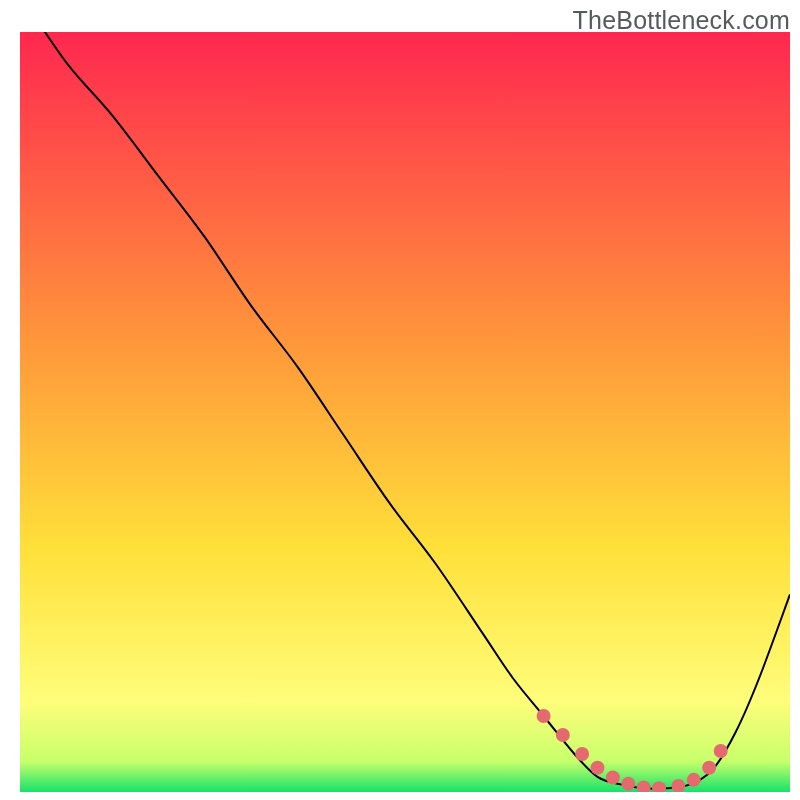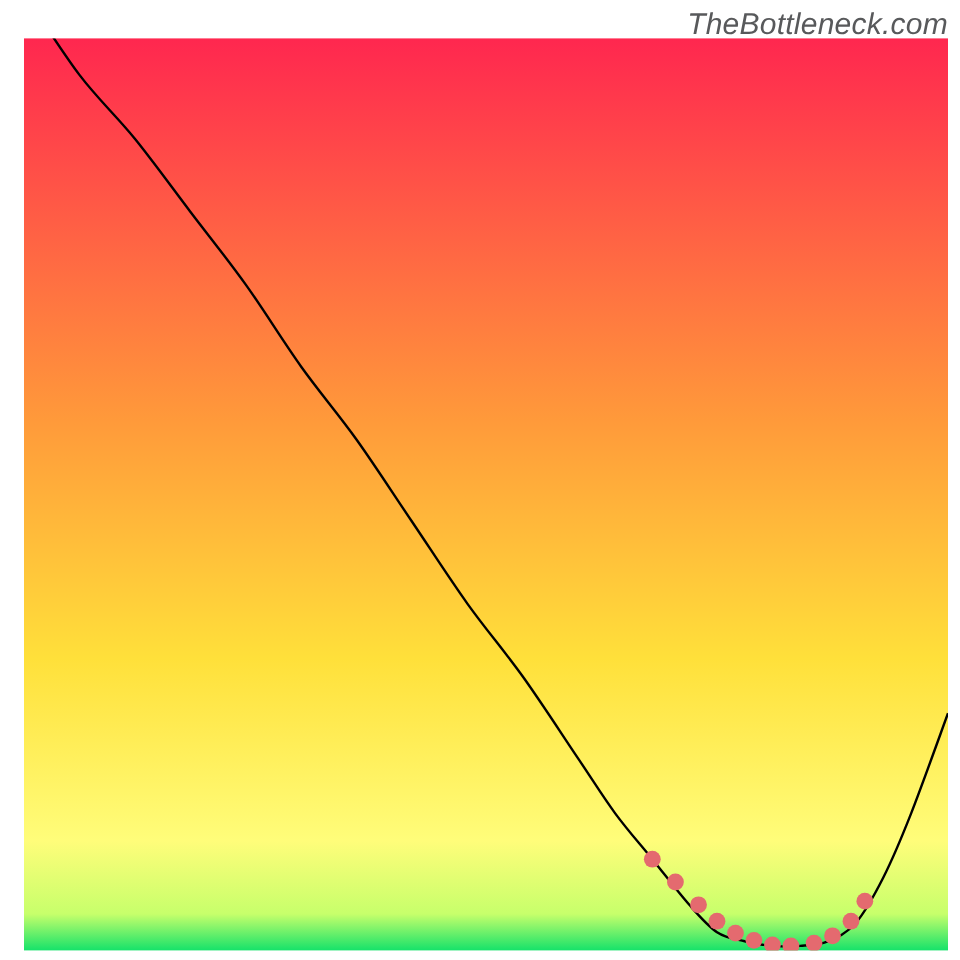--- a/index.html
+++ b/index.html
@@ -8,21 +8,20 @@
     width: 800px;
     height: 800px;
     overflow: hidden;
     background: #ffffff;
     font-family: Arial, Helvetica, sans-serif;
   }
   .wrap {
     position: relative;
     width: 800px;
     height: 640px;
-    font-style: italic;
   }
   .watermark {
     position: absolute;
     top: 6px;
     right: 10px;
     font-size: 25px;
     font-weight: 400;
     color: #58595b;
     letter-spacing: 0.2px;
   }

